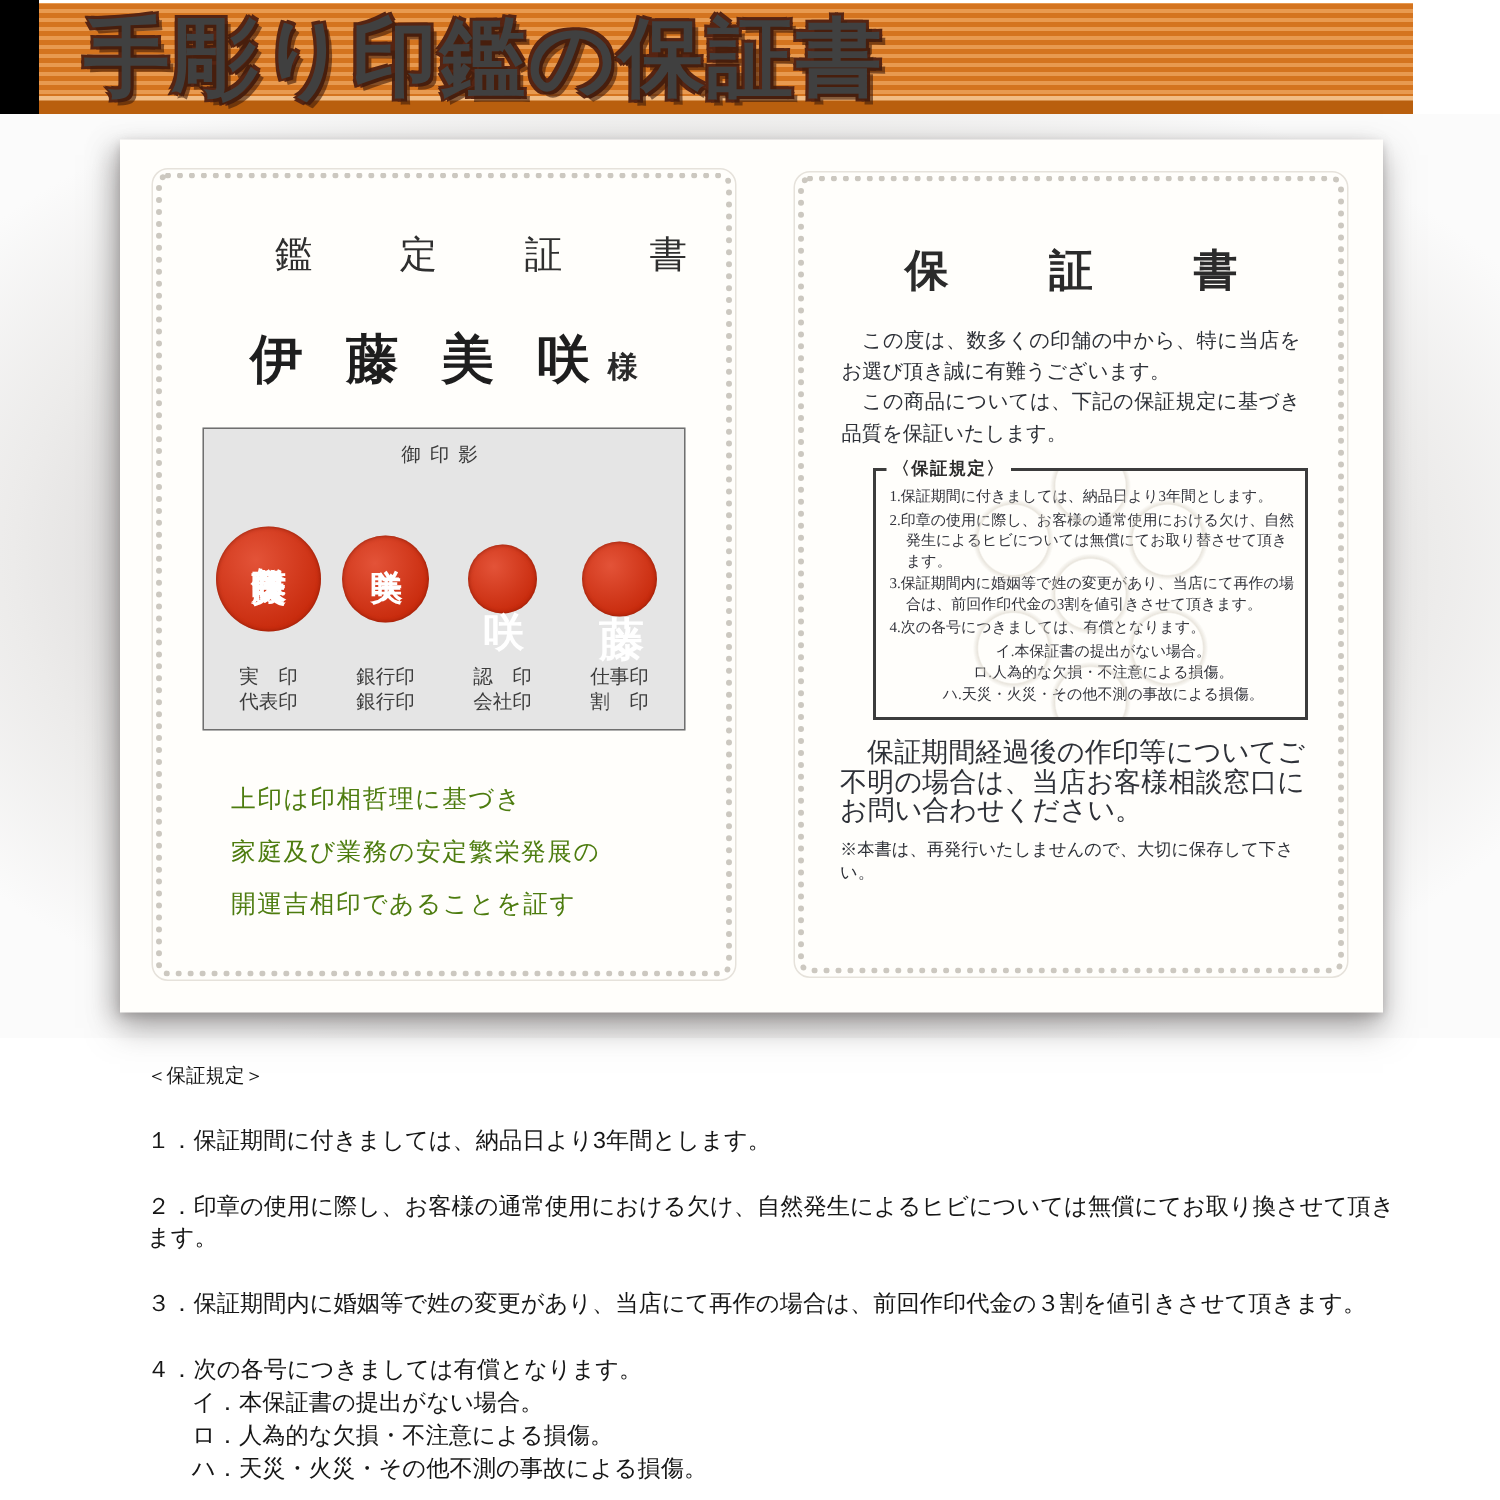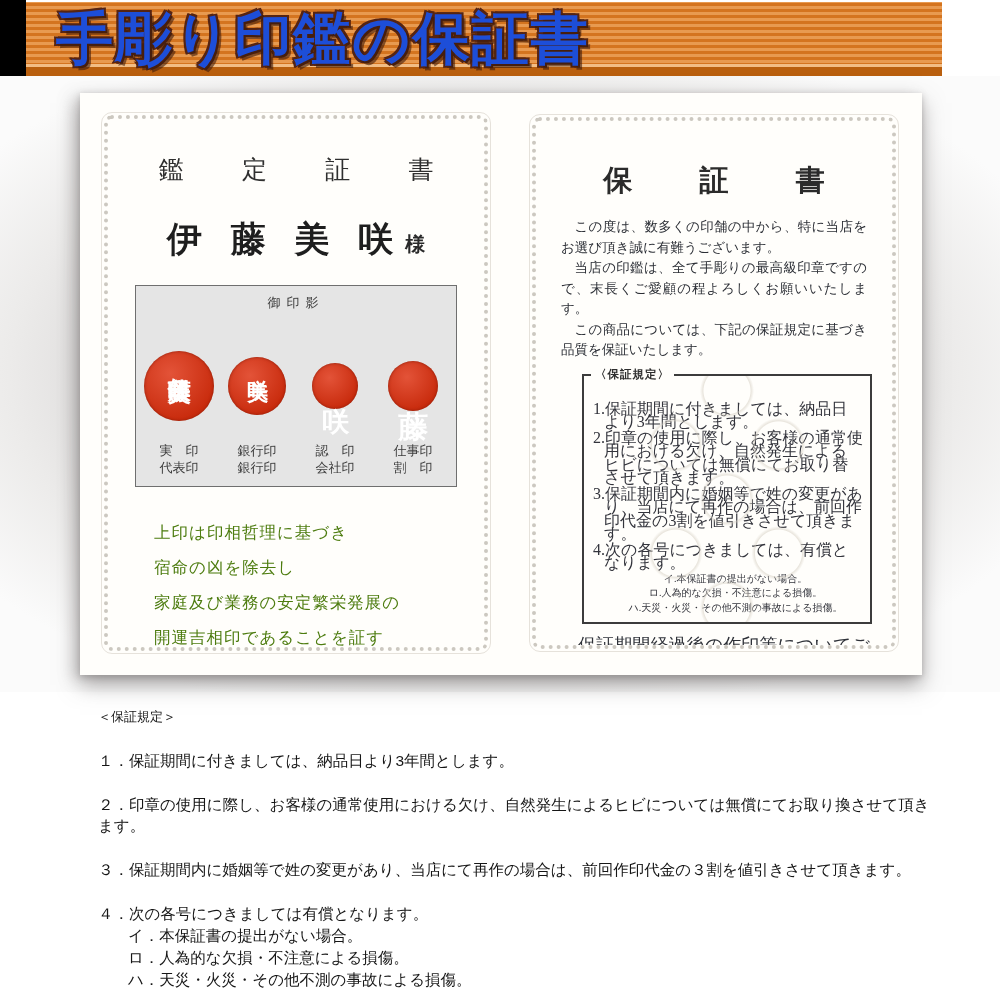--- a/index.html
+++ b/index.html
@@ -9,39 +9,39 @@
   
   .banner{position:absolute;left:0;top:0;width:1000px;height:76px;background:#ffffff;}
   .banner-black{position:absolute;left:0;top:0;width:26px;height:76px;background:#000;}
   .banner-stripes{position:absolute;left:26px;top:0;width:916px;height:76px;
       background:repeating-linear-gradient(180deg,#e89a50 0 3px,#d4741f 3px 6px);}
   .banner-stripes::before{content:"";position:absolute;left:0;top:0;right:0;height:2px;background:#fff;}
   .banner-stripes::after{content:"";position:absolute;left:0;right:0;bottom:0;height:9px;
       background:#b95f0e;border-top:3px solid #f2bd85;}
   .banner-title{position:absolute;left:56px;top:1px;z-index:3;
       font-family:Liberation Mono, monospace;
-      font-size:57px;font-weight:900;letter-spacing:2px;color:#1d4ed8;
+      font-size:57px;font-weight:900;letter-spacing:2px;color:#404040;
       -webkit-text-stroke:2.5px #56241 2;
       -webkit-text-stroke:2.5px #562412;paint-order:stroke fill;
       text-shadow:4px 4px 0 rgba(62,26,10,.6),2px 2px 0 #562412,-2px -2px 0 #562412,2px -2px 0 #562412,-2px 2px 0 #562412;}
 
   
   .zone{position:absolute;left:0;top:76px;width:1000px;height:616px;
       background:radial-gradient(ellipse 62% 58% at 48% 48%,#d9d7d7 52%,#ecebea 76%,#fbfbfb 100%);}
   .card{position:absolute;left:80px;top:17px;width:842px;height:582px;background:#fffefb;
       box-shadow:0 10px 20px rgba(100,96,96,.5),0 2px 6px rgba(120,116,116,.35),-8px 4px 14px rgba(130,126,126,.25);}
 
   
   .cert{position:absolute;background:#fffefb;border:4px dotted #ccc8c0;border-radius:8px;
       outline:1px solid #e6e2db;outline-offset:2px;box-sizing:border-box;overflow:hidden;color:#333;}
   .cert-left{left:24px;top:22px;width:384px;height:536px;}
   .cert-right{left:452px;top:24px;width:364px;height:532px;}
 
   
-  .ap-title{margin-top:34px;text-align:center;font-size:25px;letter-spacing:26px;text-indent:26px;color:#2f2f2f;}
+  .ap-title{margin-top:34px;text-align:right;font-size:25px;letter-spacing:26px;text-indent:26px;color:#2f2f2f;}
   .ap-name-row{margin-top:30px;text-align:center;white-space:nowrap;}
   .ap-name{font-size:35px;font-weight:700;letter-spacing:10px;color:#1e1e1e;}
   .ap-honorific{font-size:20px;font-weight:700;color:#2a2a2a;margin-left:2px;}
   .imprint-box{margin:22px auto 0;width:320px;height:200px;border:1px solid #6f6f6f;position:relative;background:#e5e5e5;}
   .imprint-label{text-align:center;margin-top:8px;font-size:13px;letter-spacing:6px;color:#3b3b3b;}
   .seal-row,.seal-label-row{position:absolute;left:6px;right:6px;display:flex;justify-content:space-between;}
   .seal-row{top:52px;height:96px;align-items:center;}
   .seal-col{width:74px;display:flex;justify-content:center;align-items:center;}
   .seal{border-radius:50%;display:flex;align-items:center;justify-content:center;color:#fff;
       background:radial-gradient(circle at 38% 32%,#e35338,#c92c0e 72%);
@@ -52,33 +52,33 @@
   .seal.s3{width:46px;height:46px;} .seal.s3 .seal-text{font-size:27px;}
   .seal.s4{width:50px;height:50px;} .seal.s4 .seal-text{font-size:30px;}
   .seal-label-row{bottom:10px;}
   .seal-label{width:74px;text-align:center;font-size:13px;line-height:17px;color:#3c3c3c;}
   .ap-statements{margin:28px 0 0 46px;font-size:16.5px;line-height:35px;letter-spacing:1px;color:#4d7c0f;}
 
   
   .wr-title{margin-top:40px;text-align:center;font-size:29px;font-weight:600;letter-spacing:30px;text-indent:30px;color:#2b2b2b;}
   .wr-paras{margin:16px 25px 0;}
   .wr-paras p{margin:0;font-size:13.5px;line-height:20.5px;text-align:justify;text-indent:1em;color:#2c2f36;}
-  .terms-box{margin:13px 20px 0 46px;border:2px solid #3c3c3c;padding:26px 7px 7px 9px;position:relative;background:#fffefb;}
+  .terms-box{margin:13px 20px 0 46px;border:2px solid #3c3c3c;padding:11px 7px 7px 9px;position:relative;background:#fffefb;}
   .terms-box::before{content:"";position:absolute;inset:0;pointer-events:none;opacity:.55;
       background-image:
         radial-gradient(circle at 50% 6%,transparent 23px,#d8d2c6 24px,transparent 27px),
         radial-gradient(circle at 32% 28%,transparent 23px,#d8d2c6 24px,transparent 27px),
         radial-gradient(circle at 68% 28%,transparent 23px,#d8d2c6 24px,transparent 27px),
         radial-gradient(circle at 50% 50%,transparent 23px,#d8d2c6 24px,transparent 27px),
         radial-gradient(circle at 32% 72%,transparent 23px,#d8d2c6 24px,transparent 27px),
         radial-gradient(circle at 68% 72%,transparent 23px,#d8d2c6 24px,transparent 27px),
         radial-gradient(circle at 50% 94%,transparent 23px,#d8d2c6 24px,transparent 27px);}
   .terms-box-title{position:absolute;top:-9px;left:7px;background:#fffefb;padding:0 4px;font-size:11.5px;
       letter-spacing:1px;color:#2e2e2e;font-weight:700;}
-  .terms-box .item{font-size:16px;line-height:13.5px;color:#33343c;padding-left:11px;text-indent:-11px;margin:0 0 2px;}
+  .terms-box .item{font-size:10px;line-height:13.5px;color:#33343c;padding-left:11px;text-indent:-11px;margin:0 0 2px;}
   .terms-box .subitem{font-size:10px;line-height:13.5px;color:#33343c;padding-left:15px;margin:1px 0;text-align:center;}
   .wr-note1{margin:12px 22px 0 24px;font-size:18px;line-height:19.5px;text-indent:1em;text-align:justify;color:#2e3138;}
   .wr-note2{margin:8px 22px 0 24px;font-size:11.5px;color:#2e3138;}
 
   
   .terms-section{position:absolute;left:98px;top:706px;width:832px;
       font-family:"Liberation Sans","DejaVu Sans",sans-serif;font-size:15.5px;line-height:21px;color:#161616;}
   .terms-heading{font-size:13px;margin:0;}
   .terms-item{margin:23px 0 0;}
   .terms-sub{margin:1px 0 0 30px;line-height:21px;}
@@ -140,45 +140,44 @@
                 <div>会社印</div>
               </div>
             <div class="seal-label">
                 <div>仕事印</div>
                 <div>割　印</div>
               </div>
           </div>
         </div>
         <div class="ap-statements">
           <div>上印は印相哲理に基づき</div>
-          <div>宿命の凶を除去し</div>
           <div>家庭及び業務の安定繁栄発展の</div>
           <div>開運吉相印であることを証す</div>
         </div>
 
       </div>
 
       <div class="cert cert-right">
         <div class="wr-title">保 証 書</div>
         <div class="wr-paras">
           <p>この度は、数多くの印舗の中から、特に当店をお選び頂き誠に有難うございます。</p>
-          <p>当店の印鑑は、全て手彫りの最高級印章ですので、末長くご愛顧の程よろしくお願いいたします。</p>
           <p>この商品については、下記の保証規定に基づき品質を保証いたします。</p>
         </div>
         <div class="terms-box">
           <div class="terms-box-title">〈保証規定〉</div>
           <div class="item">1.保証期間に付きましては、納品日より3年間とします。</div>
           <div class="item">2.印章の使用に際し、お客様の通常使用における欠け、自然発生によるヒビについては無償にてお取り替させて頂きます。</div>
           <div class="item">3.保証期間内に婚姻等で姓の変更があり、当店にて再作の場合は、前回作印代金の3割を値引きさせて頂きます。</div>
           <div class="item">4.次の各号につきましては、有償となります。</div>
           <div class="subitem">イ.本保証書の提出がない場合。</div>
           <div class="subitem">ロ.人為的な欠損・不注意による損傷。</div>
           <div class="subitem">ハ.天災・火災・その他不測の事故による損傷。</div>
         </div>
         <div class="wr-note1">保証期間経過後の作印等についてご不明の場合は、当店お客様相談窓口にお問い合わせください。</div>
+        <div class="wr-note2">※本書は、再発行いたしませんので、大切に保存して下さい。</div>
 
       </div>
 
     </div>
   </div>
 
   <div class="terms-section">
     <p class="terms-heading">＜保証規定＞</p>
     <p class="terms-item">１．保証期間に付きましては、納品日より3年間とします。</p>
     <p class="terms-item">２．印章の使用に際し、お客様の通常使用における欠け、自然発生によるヒビについては無償にてお取り換させて頂きます。</p>

